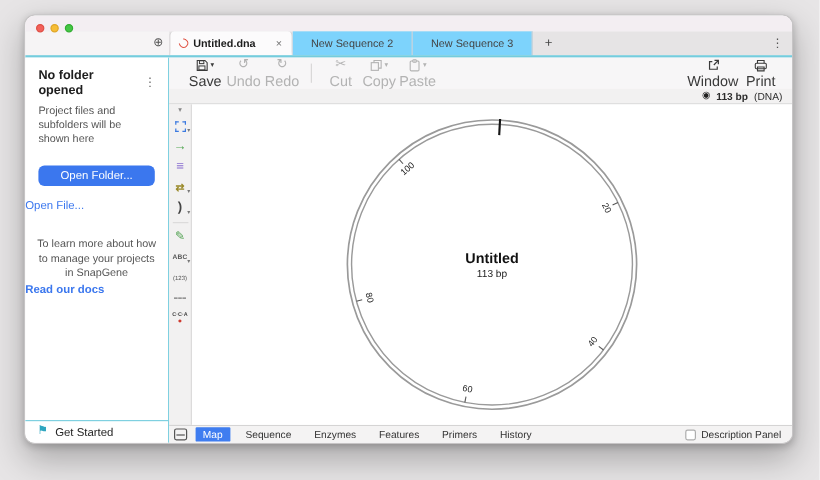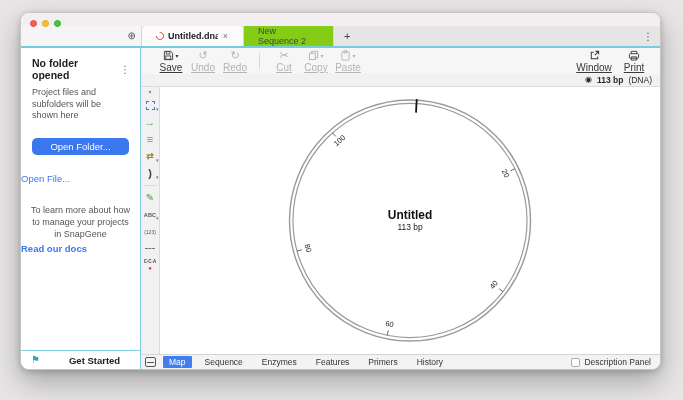--- a/index.html
+++ b/index.html
@@ -21,57 +21,57 @@
   .titlebar { height:13px; background:#f3eef2; position:relative; flex:none; }
   .traffic { position:absolute; left:9px; top:7px; display:flex; gap:5px; z-index:5; }
   .dot { width:7px; height:7px; border-radius:50%; }
   .dot.red { background:#f2605a; border:.5px solid #df4e44; }
   .dot.yellow { background:#f6bd36; border:.5px solid #dfa627; }
   .dot.green { background:#44c645; border:.5px solid #33ad32; }
   
   .tabrow { height:20px; background:#e6e4e5; display:flex; align-items:stretch; flex:none; font-size:9px; }
   .tabrow-left { width:120px; flex:none; background:#f6f4f5; display:flex; align-items:center; justify-content:flex-end; padding-right:5px; }
   .globe { font-size:10px; color:#555; line-height:1; cursor:default; }
-  .tab { display:flex; align-items:center; justify-content:center; gap:4px; padding:0 14px; color:#444;
+  .tab { display:flex; align-items:center; justify-content:center; gap:4px; padding:0 7px; color:#444;
          border-right:1px solid #d6d4d5; }
   .tab.active { background:#fcfbfc; border-left:1px solid #d6d4d5; border-radius:4px 4px 0 0;
                 width:103px; justify-content:flex-start; color:#1c1c1c; font-weight:bold; }
-  .tab.inactive { width:90px; background:#84cc16;align-items:center; }
+  .tab.inactive { width:100px; background:#7dd3fc;align-items:center; }
   .doc-logo { width:8px; height:8px; border:1.6px solid #e0584a; border-radius:50%;
               border-left-color:transparent; transform:rotate(40deg); flex:none; }
   .tab-title { flex:1; white-space:nowrap; overflow:hidden; }
   .tab-close { color:#777; font-size:9px; font-weight:normal; padding:0 1px; }
   .tab-add { display:flex; align-items:center; padding:0 10px; color:#444; font-size:11px; }
   .tab-overflow { margin-left:auto; display:flex; align-items:center; padding:0 7px; color:#555; font-size:10px; }
   .accent-line { height:2px; background:#74ccdd; flex:none; }
   
   .body-row { flex:1; display:flex; min-height:0; }
   
   .sidebar { width:120px; flex:none; background:#fff; border-right:1px solid #7fd0e0;
              display:flex; flex-direction:column; font-size:9px; }
   .sb-header { display:flex; align-items:center; padding:9px 8px 0 11px; }
   .sb-title { font-size:10.5px; font-weight:bold; color:#1e1e1e; flex:1; }
   .kebab { color:#666; font-size:10px; padding:0 2px; }
   .sb-intro { margin:6px 11px 4px; color:#555; line-height:1.3; }
-  .btn-primary { margin:12px 11px 7px; height:17px; background:#3b77ee; color:#fff; border:none;
+  .btn-primary { margin:12px 11px 0; height:17px; background:#3b77ee; color:#fff; border:none;
                  border-radius:5px; font-size:9.5px; font-family:inherit; width:calc(100% - 22px); }
   .link { color:#3b77ee; }
   .sb-openfile { margin-top:11px; font-size:9.5px; }
   .sb-learn { margin:20px 9px 0; color:#555; text-align:center; line-height:1.35; }
   .sb-docs { margin-top:3px; font-weight:bold; font-size:9.5px; }
   .sb-footer { margin-top:auto; border-top:1px solid #7fd0e0; height:19px; display:flex; align-items:center;
                gap:6px; padding-left:10px; }
   .flag { color:#2fa6c0; font-size:10px; line-height:1; }
-  .sb-getstarted { font-size:9.5px; font-weight:bold; color:#222;margin-left:23px; }
+  .sb-getstarted { font-size:9.5px; font-weight:normal; color:#222; }
   
   .main { flex:1; display:flex; flex-direction:column; min-width:0; }
   .toolbar { height:26px; flex:none; background:#f7f6f7; display:flex; align-items:center; padding:0 10px 0 14px; }
   .tbtn { display:flex; flex-direction:column; align-items:center; justify-content:center; width:32px; gap:1px; }
   .tbtn .ticon { height:12px; display:flex; align-items:center; gap:1px; color:#3a3a3a; font-size:11px; line-height:1; }
-  .tbtn .tlabel { font-size:10px; color:#3a3a3a; line-height:1;text-decoration:underline; }
+  .tbtn .tlabel { font-size:12px; color:#3a3a3a; line-height:1; }
   .tbtn.disabled .ticon, .tbtn.disabled .tlabel { color:#b3b3b3; }
   .tbtn svg { display:block; }
   .caret { font-size:6px; color:inherit; }
   .tsep { width:1px; height:16px; background:#d9d8d8; margin:0 8px; }
   .toolbar-right { margin-left:auto; display:flex; gap:8px; }
   
   .status { height:13px; flex:none; background:#f2f1f1; border-bottom:1px solid #dadada;
             display:flex; align-items:center; justify-content:flex-end; gap:5px; padding-right:8px;
             font-size:8.5px; color:#2c2c2c; }
   .status .gear { font-size:8px; color:#222; line-height:1; }
@@ -133,20 +133,23 @@
       <span class="globe">⊕</span>
     </div>
     <div class="tab active">
       <span class="doc-logo"></span>
       <span class="tab-title">Untitled.dna</span>
       <span class="tab-close">×</span>
     </div>
     <div class="tab inactive">
       <span>New Sequence 2</span>
     </div>
+    <div class="tab inactive">
+      <span>New Sequence 3</span>
+    </div>
     <div class="tab-add">
       <span>+</span>
     </div>
     <div class="tab-overflow">⋮</div>
   </div>
 
   <div class="accent-line"></div>
 
   <div class="body-row">
 

